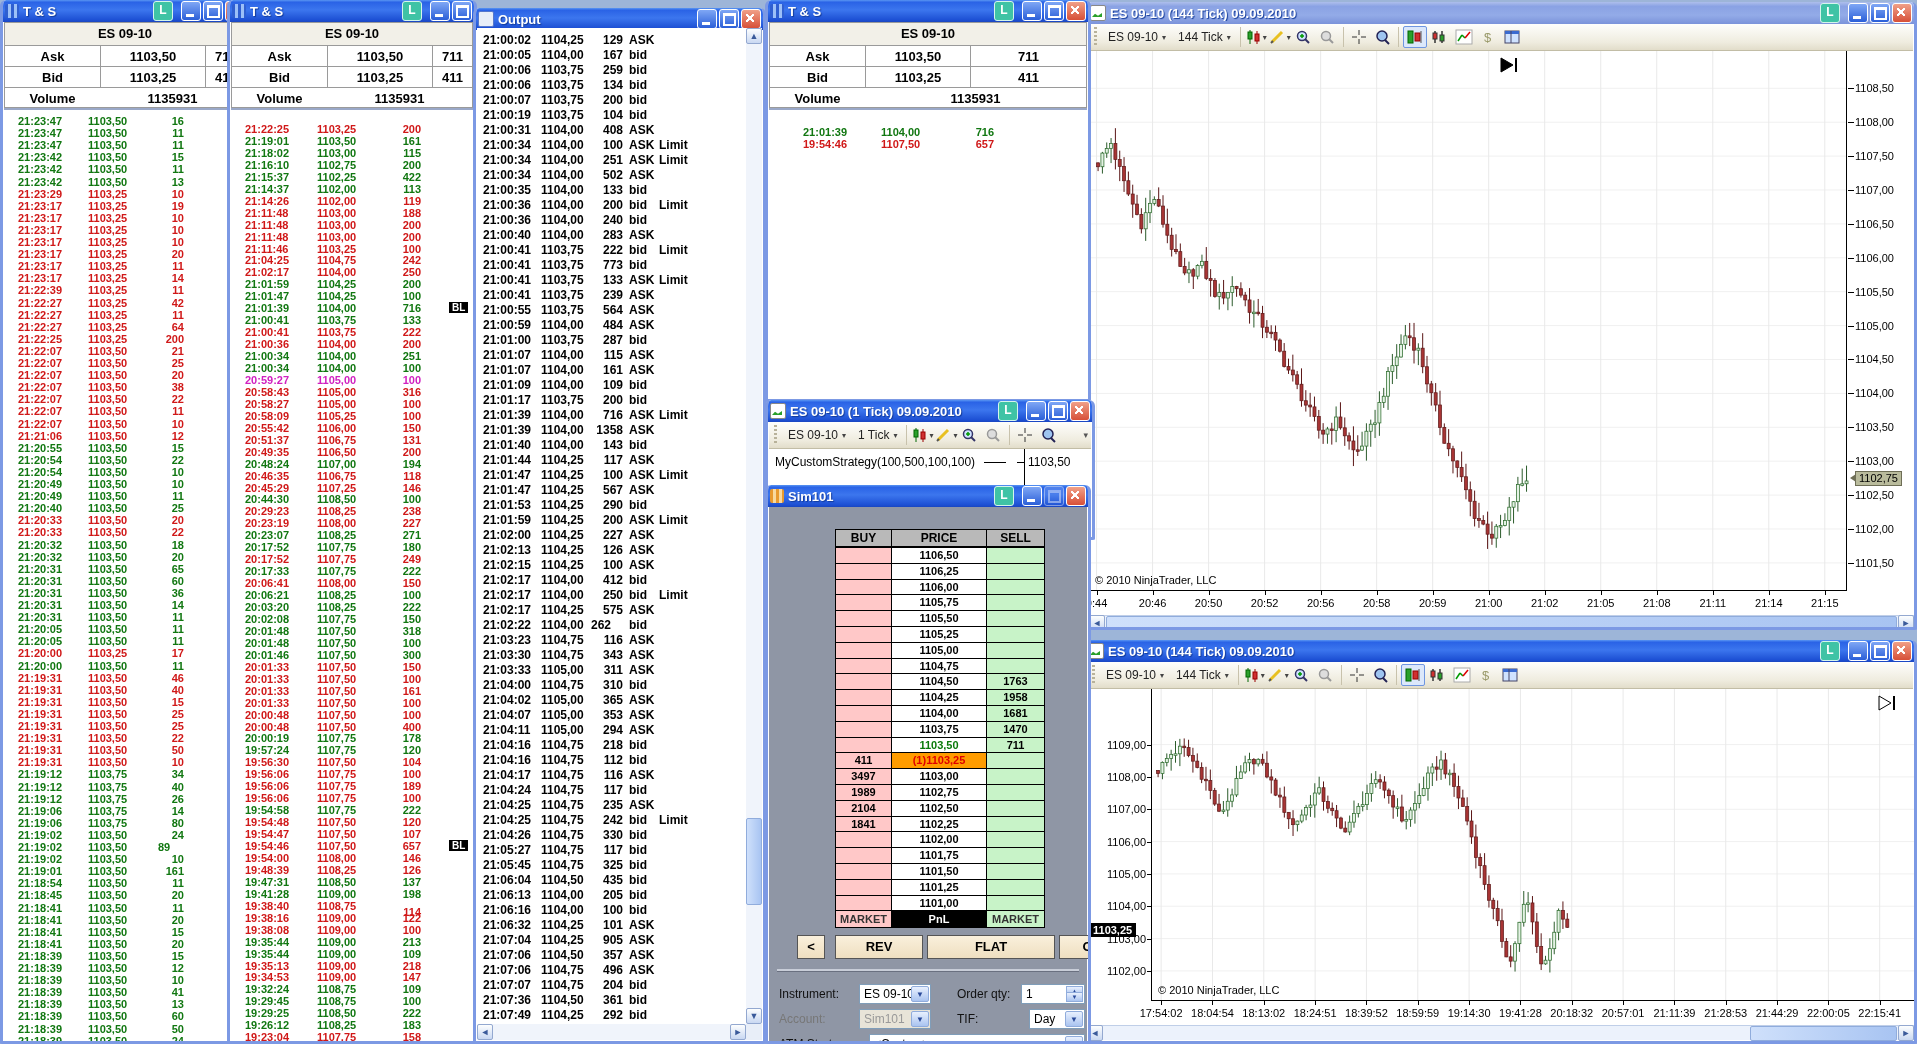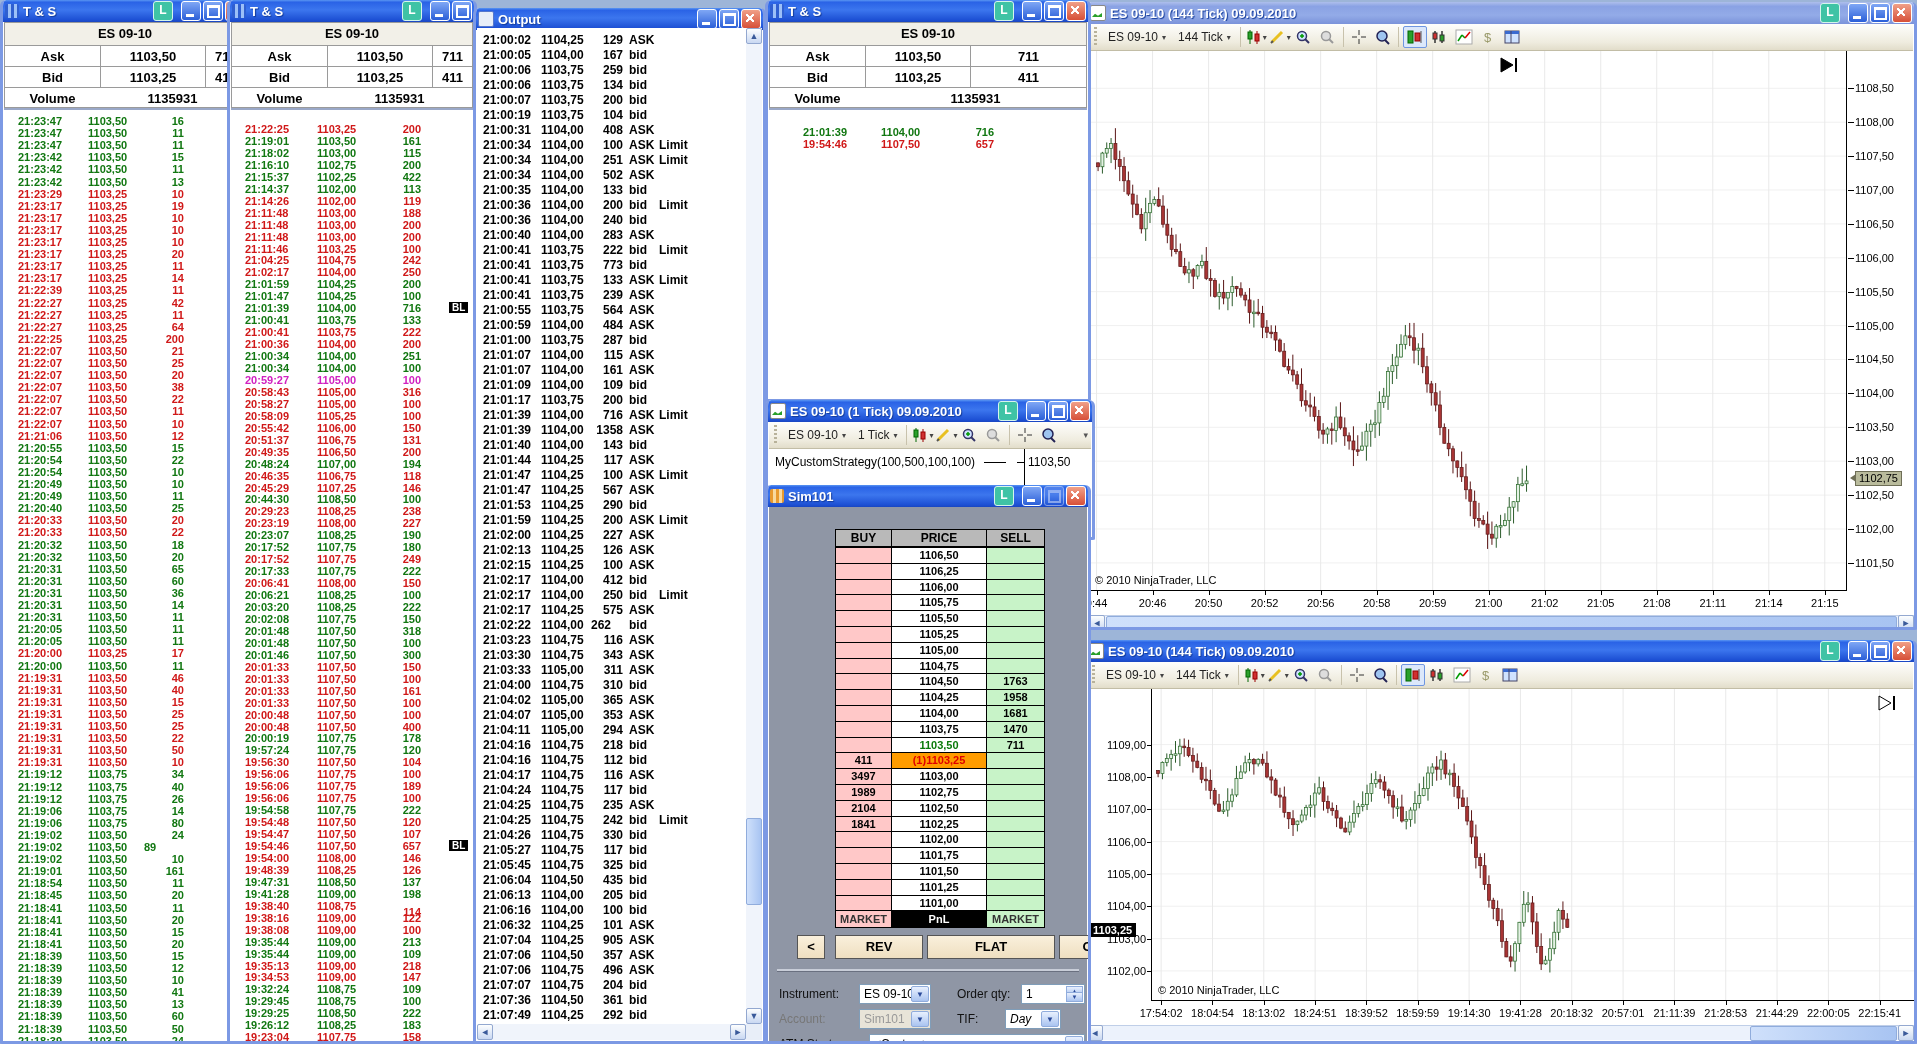--- a/index.html
+++ b/index.html
@@ -227,21 +227,21 @@
         <div class="tsrow c-r" style="top: 610px;"><span style="left: 14px;">21:19:31</span><span style="left: 84px;">1103,50</span><span style="left: 140px; width: 40px; text-align: right;">25</span></div>
         <div class="tsrow c-r" style="top: 622.1px;"><span style="left: 14px;">21:19:31</span><span style="left: 84px;">1103,50</span><span style="left: 140px; width: 40px; text-align: right;">22</span></div>
         <div class="tsrow c-r" style="top: 634.2px;"><span style="left: 14px;">21:19:31</span><span style="left: 84px;">1103,50</span><span style="left: 140px; width: 40px; text-align: right;">50</span></div>
         <div class="tsrow c-r" style="top: 646.3px;"><span style="left: 14px;">21:19:31</span><span style="left: 84px;">1103,50</span><span style="left: 140px; width: 40px; text-align: right;">10</span></div>
         <div class="tsrow c-g" style="top: 658.4px;"><span style="left: 14px;">21:19:12</span><span style="left: 84px;">1103,75</span><span style="left: 140px; width: 40px; text-align: right;">34</span></div>
         <div class="tsrow c-g" style="top: 670.5px;"><span style="left: 14px;">21:19:12</span><span style="left: 84px;">1103,75</span><span style="left: 140px; width: 40px; text-align: right;">40</span></div>
         <div class="tsrow c-g" style="top: 682.6px;"><span style="left: 14px;">21:19:12</span><span style="left: 84px;">1103,75</span><span style="left: 140px; width: 40px; text-align: right;">26</span></div>
         <div class="tsrow c-g" style="top: 694.7px;"><span style="left: 14px;">21:19:06</span><span style="left: 84px;">1103,75</span><span style="left: 140px; width: 40px; text-align: right;">14</span></div>
         <div class="tsrow c-g" style="top: 706.8px;"><span style="left: 14px;">21:19:06</span><span style="left: 84px;">1103,75</span><span style="left: 140px; width: 40px; text-align: right;">80</span></div>
         <div class="tsrow c-g" style="top: 718.9px;"><span style="left: 14px;">21:19:02</span><span style="left: 84px;">1103,50</span><span style="left: 140px; width: 40px; text-align: right;">24</span></div>
-        <div class="tsrow c-g" style="top: 731px;"><span style="left: 14px;">21:19:02</span><span style="left: 84px;">1103,50</span><span style="left: 140px; width: 40px; text-align: left;">89</span></div>
+        <div class="tsrow c-g" style="top: 731px;"><span style="left: 14px;">21:19:02</span><span style="left: 84px;">1103,50</span><span style="left: 140px; width: 40px; text-align: center;">89</span></div>
         <div class="tsrow c-g" style="top: 743.1px;"><span style="left: 14px;">21:19:02</span><span style="left: 84px;">1103,50</span><span style="left: 140px; width: 40px; text-align: right;">10</span></div>
         <div class="tsrow c-g" style="top: 755.2px;"><span style="left: 14px;">21:19:01</span><span style="left: 84px;">1103,50</span><span style="left: 140px; width: 40px; text-align: right;">161</span></div>
         <div class="tsrow c-g" style="top: 767.3px;"><span style="left: 14px;">21:18:54</span><span style="left: 84px;">1103,50</span><span style="left: 140px; width: 40px; text-align: right;">11</span></div>
         <div class="tsrow c-g" style="top: 779.4px;"><span style="left: 14px;">21:18:45</span><span style="left: 84px;">1103,50</span><span style="left: 140px; width: 40px; text-align: right;">20</span></div>
         <div class="tsrow c-g" style="top: 791.5px;"><span style="left: 14px;">21:18:41</span><span style="left: 84px;">1103,50</span><span style="left: 140px; width: 40px; text-align: right;">11</span></div>
         <div class="tsrow c-g" style="top: 803.6px;"><span style="left: 14px;">21:18:41</span><span style="left: 84px;">1103,50</span><span style="left: 140px; width: 40px; text-align: right;">20</span></div>
         <div class="tsrow c-g" style="top: 815.7px;"><span style="left: 14px;">21:18:41</span><span style="left: 84px;">1103,50</span><span style="left: 140px; width: 40px; text-align: right;">15</span></div>
         <div class="tsrow c-g" style="top: 827.8px;"><span style="left: 14px;">21:18:41</span><span style="left: 84px;">1103,50</span><span style="left: 140px; width: 40px; text-align: right;">20</span></div>
         <div class="tsrow c-g" style="top: 839.9px;"><span style="left: 14px;">21:18:39</span><span style="left: 84px;">1103,50</span><span style="left: 140px; width: 40px; text-align: right;">15</span></div>
         <div class="tsrow c-g" style="top: 852px;"><span style="left: 14px;">21:18:39</span><span style="left: 84px;">1103,50</span><span style="left: 140px; width: 40px; text-align: right;">12</span></div>
@@ -309,21 +309,21 @@
         <div class="tsrow c-r" style="top: 299.8px;"><span style="left: 14px;">20:58:09</span><span style="left: 86px;">1105,25</span><span style="left: 150px; width: 40px; text-align: right;">100</span></div>
         <div class="tsrow c-r" style="top: 311.75px;"><span style="left: 14px;">20:55:42</span><span style="left: 86px;">1106,00</span><span style="left: 150px; width: 40px; text-align: right;">150</span></div>
         <div class="tsrow c-r" style="top: 323.7px;"><span style="left: 14px;">20:51:37</span><span style="left: 86px;">1106,75</span><span style="left: 150px; width: 40px; text-align: right;">131</span></div>
         <div class="tsrow c-r" style="top: 335.65px;"><span style="left: 14px;">20:49:35</span><span style="left: 86px;">1106,50</span><span style="left: 150px; width: 40px; text-align: right;">200</span></div>
         <div class="tsrow c-g" style="top: 347.6px;"><span style="left: 14px;">20:48:24</span><span style="left: 86px;">1107,00</span><span style="left: 150px; width: 40px; text-align: right;">194</span></div>
         <div class="tsrow c-r" style="top: 359.55px;"><span style="left: 14px;">20:46:35</span><span style="left: 86px;">1106,75</span><span style="left: 150px; width: 40px; text-align: right;">118</span></div>
         <div class="tsrow c-r" style="top: 371.5px;"><span style="left: 14px;">20:45:29</span><span style="left: 86px;">1107,25</span><span style="left: 150px; width: 40px; text-align: right;">146</span></div>
         <div class="tsrow c-g" style="top: 383.45px;"><span style="left: 14px;">20:44:30</span><span style="left: 86px;">1108,50</span><span style="left: 150px; width: 40px; text-align: right;">100</span></div>
         <div class="tsrow c-r" style="top: 395.4px;"><span style="left: 14px;">20:29:23</span><span style="left: 86px;">1108,25</span><span style="left: 150px; width: 40px; text-align: right;">238</span></div>
         <div class="tsrow c-r" style="top: 407.35px;"><span style="left: 14px;">20:23:19</span><span style="left: 86px;">1108,00</span><span style="left: 150px; width: 40px; text-align: right;">227</span></div>
-        <div class="tsrow c-g" style="top: 419.3px;"><span style="left: 14px;">20:23:07</span><span style="left: 86px;">1108,25</span><span style="left: 150px; width: 40px; text-align: right;">190</span></div>
+        <div class="tsrow c-g" style="top: 419.3px;"><span style="left: 14px;">20:23:07</span><span style="left: 86px;">1108,25</span><span style="left: 150px; width: 40px; text-align: right;">271</span></div>
         <div class="tsrow c-g" style="top: 431.25px;"><span style="left: 14px;">20:17:52</span><span style="left: 86px;">1107,75</span><span style="left: 150px; width: 40px; text-align: right;">180</span></div>
         <div class="tsrow c-r" style="top: 443.2px;"><span style="left: 14px;">20:17:52</span><span style="left: 86px;">1107,75</span><span style="left: 150px; width: 40px; text-align: right;">249</span></div>
         <div class="tsrow c-g" style="top: 455.15px;"><span style="left: 14px;">20:17:33</span><span style="left: 86px;">1107,75</span><span style="left: 150px; width: 40px; text-align: right;">222</span></div>
         <div class="tsrow c-r" style="top: 467.1px;"><span style="left: 14px;">20:06:41</span><span style="left: 86px;">1108,00</span><span style="left: 150px; width: 40px; text-align: right;">150</span></div>
         <div class="tsrow c-g" style="top: 479.05px;"><span style="left: 14px;">20:06:21</span><span style="left: 86px;">1108,25</span><span style="left: 150px; width: 40px; text-align: right;">100</span></div>
         <div class="tsrow c-g" style="top: 491px;"><span style="left: 14px;">20:03:20</span><span style="left: 86px;">1108,25</span><span style="left: 150px; width: 40px; text-align: right;">222</span></div>
         <div class="tsrow c-g" style="top: 502.95px;"><span style="left: 14px;">20:02:08</span><span style="left: 86px;">1107,75</span><span style="left: 150px; width: 40px; text-align: right;">150</span></div>
         <div class="tsrow c-g" style="top: 514.9px;"><span style="left: 14px;">20:01:48</span><span style="left: 86px;">1107,50</span><span style="left: 150px; width: 40px; text-align: right;">318</span></div>
         <div class="tsrow c-g" style="top: 526.85px;"><span style="left: 14px;">20:01:48</span><span style="left: 86px;">1107,50</span><span style="left: 150px; width: 40px; text-align: right;">100</span></div>
         <div class="tsrow c-g" style="top: 538.8px;"><span style="left: 14px;">20:01:46</span><span style="left: 86px;">1107,50</span><span style="left: 150px; width: 40px; text-align: right;">300</span></div>
@@ -665,21 +665,21 @@
         <span>1</span>
         <span class="up">▲</span>
         <span class="dn">▼</span>
       </div>
 
       <span class="fl" style="left:10px;top:505px;color:#777;">Account:</span>
       <div class="combo disabled" style="left:90px;top:502px;width:72px;">
         <span>Sim101</span><span class="ca">▼</span>
       </div>
       <span class="fl" style="left:188px;top:505px;">TIF:</span>
-      <div class="combo" style="left:236px;top:502px;width:56px;font-style:italic;">
+      <div class="combo" style="left:260px;top:502px;width:56px;">
         <span>Day</span><span class="ca">▼</span>
       </div>
 
       <span class="fl" style="left:10px;top:530px;">ATM Strategy:</span>
       <div class="combo" style="left:100px;top:527px;width:216px;">
         <span>&lt;Custom&gt;</span><span class="ca">▼</span>
       </div>
 
     <div class="dombtn" style="left: 28px; top: 428px; width: 28px; height: 24px; line-height: 22px;">&lt;</div>
         <div class="dombtn" style="left: 66px; top: 428px; width: 88px; height: 24px; line-height: 22px;">REV</div>

